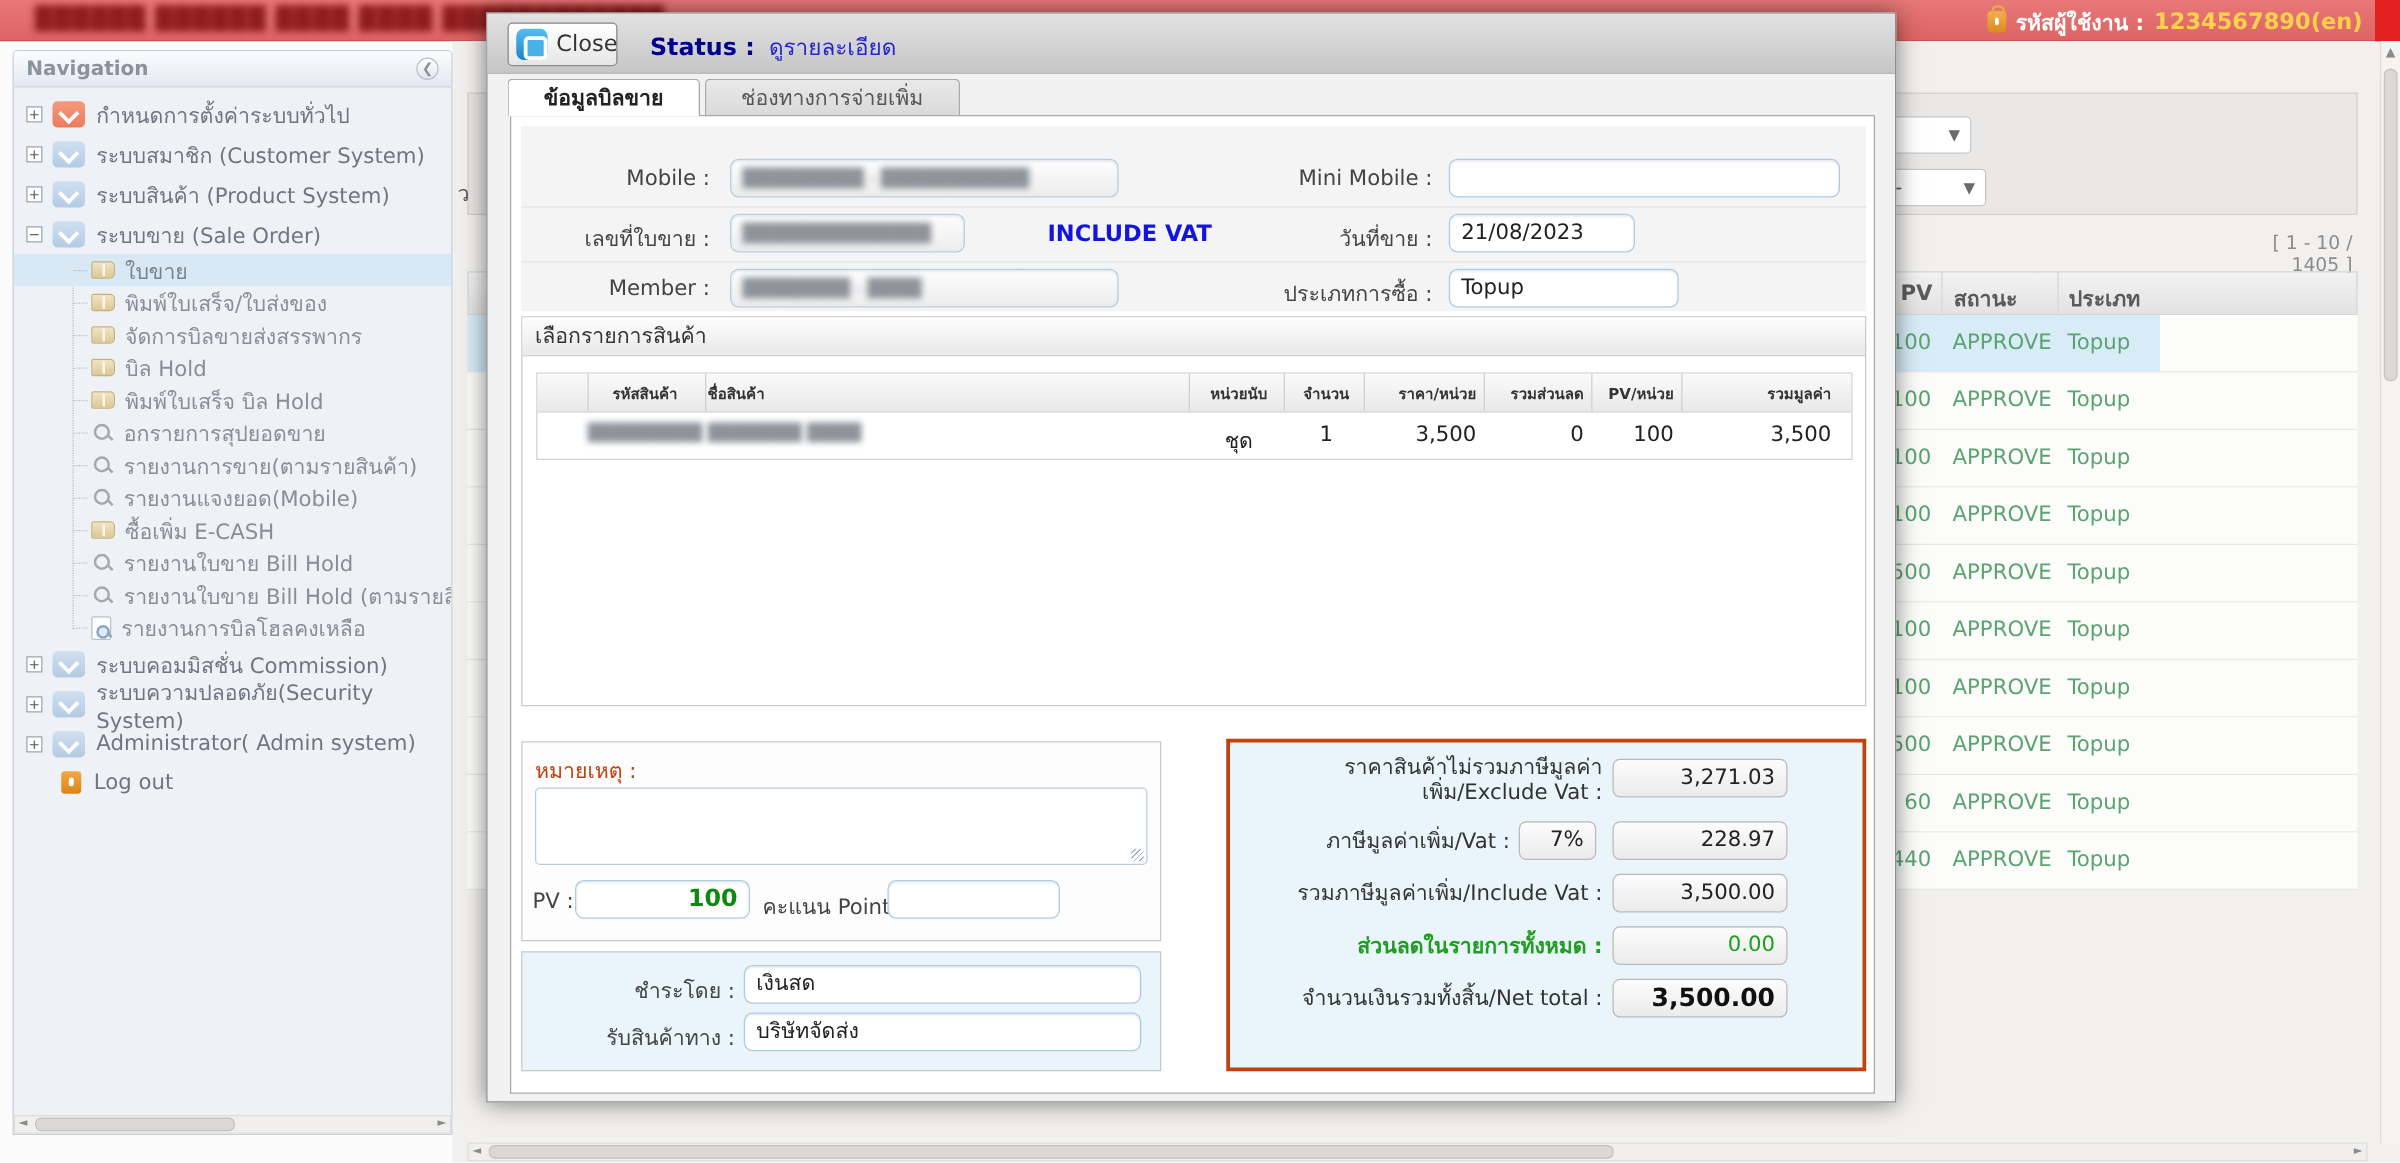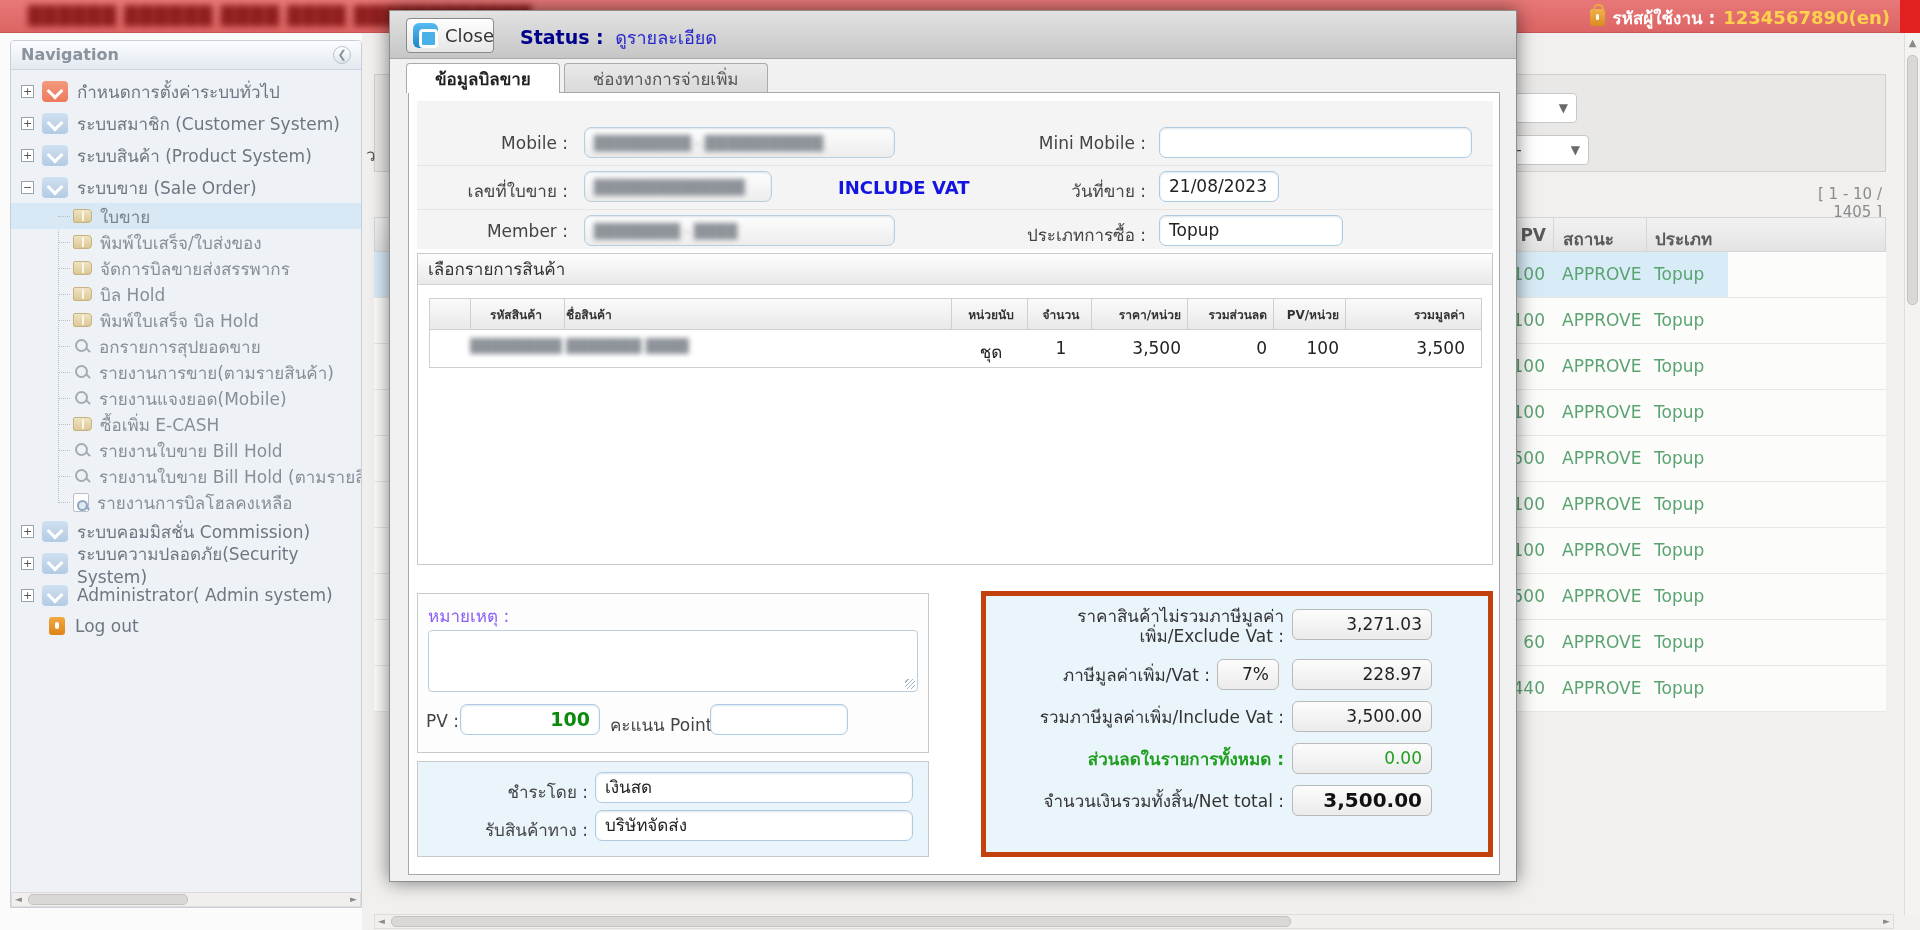--- a/index.html
+++ b/index.html
@@ -149,40 +149,40 @@
   .pt-row span { top:8px; }
   .pt-head .vline { position:absolute; top:0; bottom:0; border-left:1px solid #cfcfcf; }
   .pc1{left:40px;width:92px;text-align:center;} .pc2{left:136px;width:300px;}
   .pc3{left:523px;width:76px;text-align:center;} .pc4{left:599px;width:64px;text-align:center;}
   .pc5{left:663px;width:92px;text-align:right;padding-right:4px;} .pc6{left:759px;width:82px;text-align:right;padding-right:4px;}
   .pc7{left:845px;width:68px;text-align:right;padding-right:4px;} .pc8{left:917px;width:132px;text-align:right;padding-right:14px;}
 
   
   .note-box { position:absolute; left:8px; top:500px; width:512px; height:160px;
     border:1px solid #c9c9c9; background:#fdfdfd; }
-  .note-lbl { position:absolute; left:10px; top:8px; color:#8b5cf6; }
+  .note-lbl { position:absolute; left:10px; top:8px; color:#c2410c; }
   .note-ta { position:absolute; left:10px; top:36px; width:490px; height:62px; background:#fff;
     border:1px solid #b9cede; border-radius:4px; }
   .note-ta::after { content:''; position:absolute; right:2px; bottom:2px; width:10px; height:10px;
     background:repeating-linear-gradient(135deg,transparent 0 2px,#9fb4c6 2px 3px); }
   .pv-lbl { position:absolute; left:8px; top:117px; color:#444; }
   .pv-inp { position:absolute; left:42px; top:110px; width:140px; text-align:right;
     color:#0b8a0b; font-weight:bold; font-size:19px; }
   .pt-lbl { position:absolute; left:192px; top:117px; color:#444; }
   .pt-inp { position:absolute; left:292px; top:110px; width:138px; }
   .pay-box { position:absolute; left:8px; top:668px; width:512px; height:96px;
     border:1px solid #c9c9c9; background:#e9f4fb; }
   .pay-lbl1 { position:absolute; left:0px; top:16px; width:170px; text-align:right; color:#444; }
   .pay-inp1 { position:absolute; left:177px; top:10px; width:318px; }
   .pay-lbl2 { position:absolute; left:0px; top:54px; width:170px; text-align:right; color:#444; }
   .pay-inp2 { position:absolute; left:177px; top:48px; width:318px; }
 
   
   .tot-box { position:absolute; left:572px; top:498px; width:512px; height:266px;
-    border:5px solid #c2410c; background:#e9f4fb; }
+    border:3px solid #c2410c; background:#e9f4fb; }
   .t-lbl { position:absolute; width:292px; text-align:right; color:#333; font-size:17px; line-height:20px; }
   .t-val { position:absolute; left:306px; width:140px; height:31px; text-align:right;
     background:linear-gradient(#fcfcfc,#ebebeb); border:1px solid #b9b9b9; border-radius:6px;
     line-height:29px; padding:0 9px; font-size:17px; color:#222; }
   .t-rate { position:absolute; left:231px; width:62px; height:31px; text-align:right;
     background:linear-gradient(#fcfcfc,#ebebeb); border:1px solid #b9b9b9; border-radius:6px;
     line-height:29px; padding:0 9px; font-size:17px; color:#222; }
   .green { color:#1f9e1f !important; }
   .t-lbl.green { font-weight:bold; }
   .t-val.net { font-weight:bold; font-size:20px; color:#111; }
@@ -411,21 +411,21 @@
 
         <div class="flabel" style="left:8px; top:32px; width:143px;">Mobile :</div>
         <div class="inp dis" style="left:167px; top:26px; width:311px;"><span class="masked">█████████ - ███████████</span></div>
         <div class="flabel" style="left:560px; top:32px; width:169px;">Mini Mobile :</div>
         <div class="inp" style="left:742px; top:26px; width:313px;"></div>
 
         <div class="flabel" style="left:8px; top:76px; width:143px;">เลขที่ใบขาย :</div>
         <div class="inp dis" style="left:167px; top:70px; width:188px;"><span class="masked">██████████████</span></div>
         <div class="vatflag" style="left:405px; top:76px;margin-left:16px;">INCLUDE VAT</div>
         <div class="flabel" style="left:560px; top:76px; width:169px;">วันที่ขาย :</div>
-        <div class="inp" style="left:742px; top:70px; width:120px;">21/08/2023</div>
+        <div class="inp" style="left:742px; top:70px; width:149px;">21/08/2023</div>
 
         <div class="flabel" style="left:8px; top:120px; width:143px;">Member :</div>
         <div class="inp dis" style="left:167px; top:114px; width:311px;"><span class="masked">████████ - ████</span></div>
         <div class="flabel" style="left:560px; top:120px; width:169px;">ประเภทการซื้อ :</div>
         <div class="inp" style="left:742px; top:114px; width:184px;">Topup</div>
       </div>
 
       <div class="items-panel">
         <div class="ip-title">เลือกรายการสินค้า</div>
         <div class="ptable">

